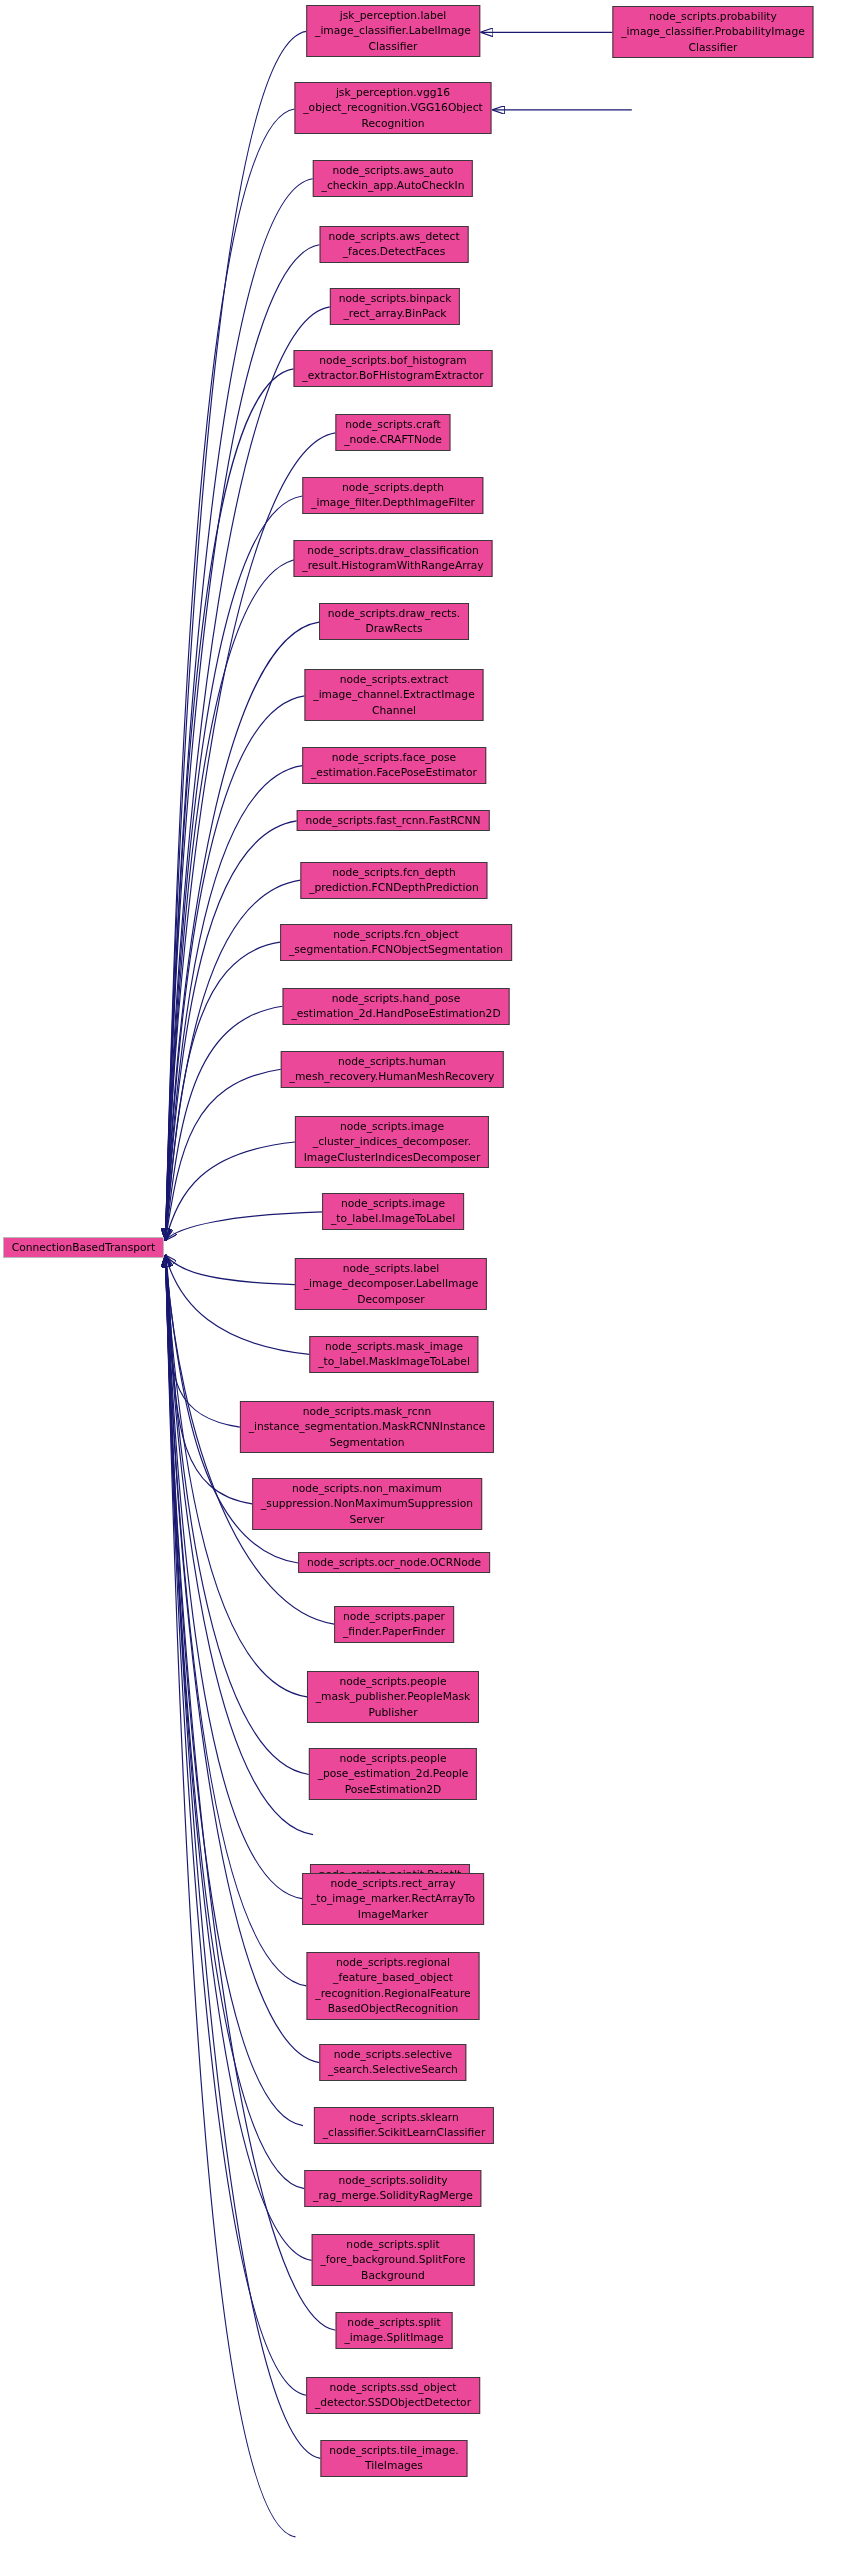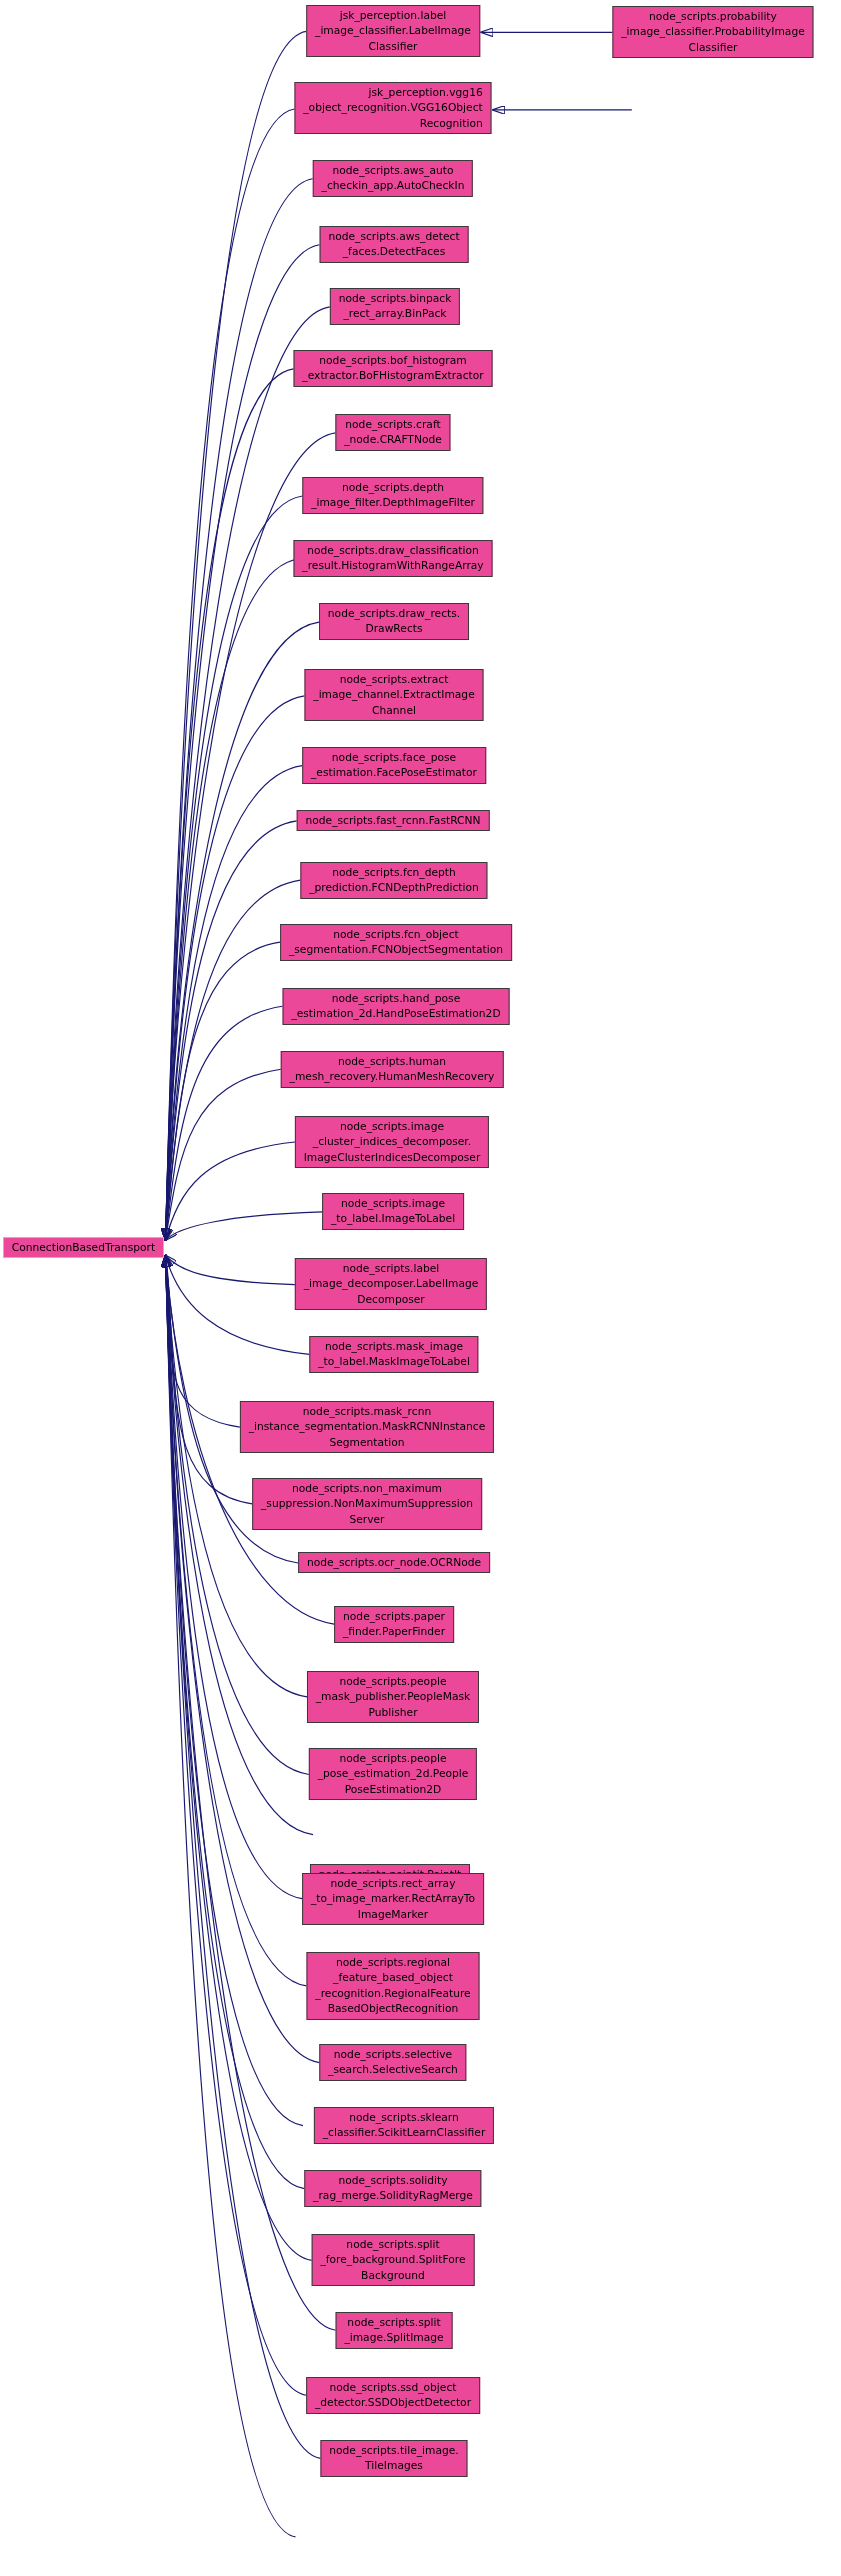--- a/index.html
+++ b/index.html
@@ -87,21 +87,21 @@
       <path d="M304.59375,2615 C209.59375,2601 184.625,1814 170.625,1294" marker-end="url(#arw)"></path>
       <path d="M631.53125,33 L496.234375,33" marker-end="url(#arw)"></path>
       <path d="M651.359375,113 L508.3515625,113" marker-end="url(#arw)"></path>
     </svg>
   <div class="node root" id="root-node" style="left: 2.9px; top: 1237px;">ConnectionBasedTransport</div>
 <div class="node" style="left: 393px; top: 4.9px;">
       <div class="ln">jsk_perception.label</div>
       <div class="ln">_image_classifier.LabelImage</div>
       <div class="ln">Classifier</div>
     </div>
-    <div class="node" style="left: 393px; top: 82px; text-align: right;">
+    <div class="node" style="left: 393px; top: 82px;">
       <div class="ln">jsk_perception.vgg16</div>
       <div class="ln">_object_recognition.VGG16Object</div>
       <div class="ln">Recognition</div>
     </div>
     <div class="node" style="left: 393px; top: 160px;">
       <div class="ln">node_scripts.aws_auto</div>
       <div class="ln">_checkin_app.AutoCheckIn</div>
     </div>
     <div class="node" style="left: 394px; top: 226px;">
       <div class="ln">node_scripts.aws_detect</div>

